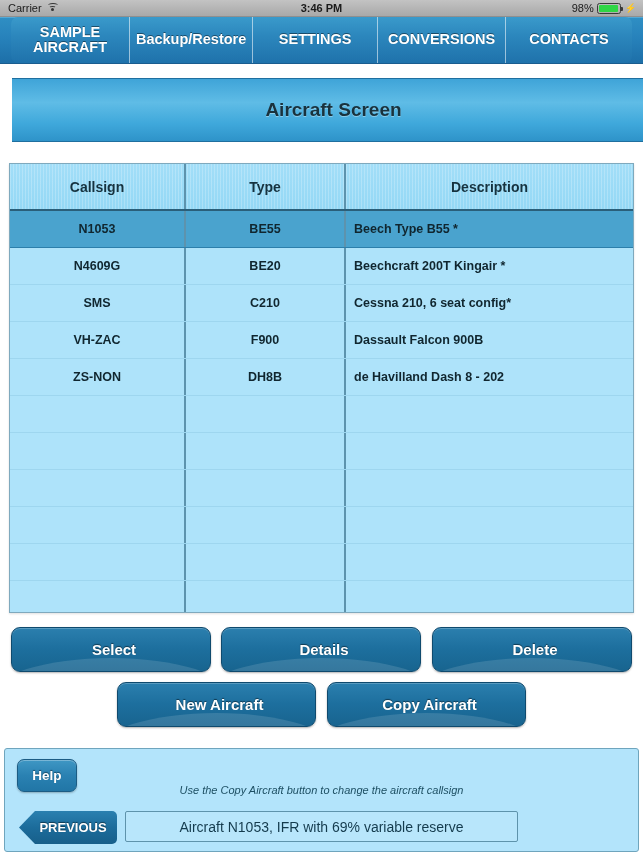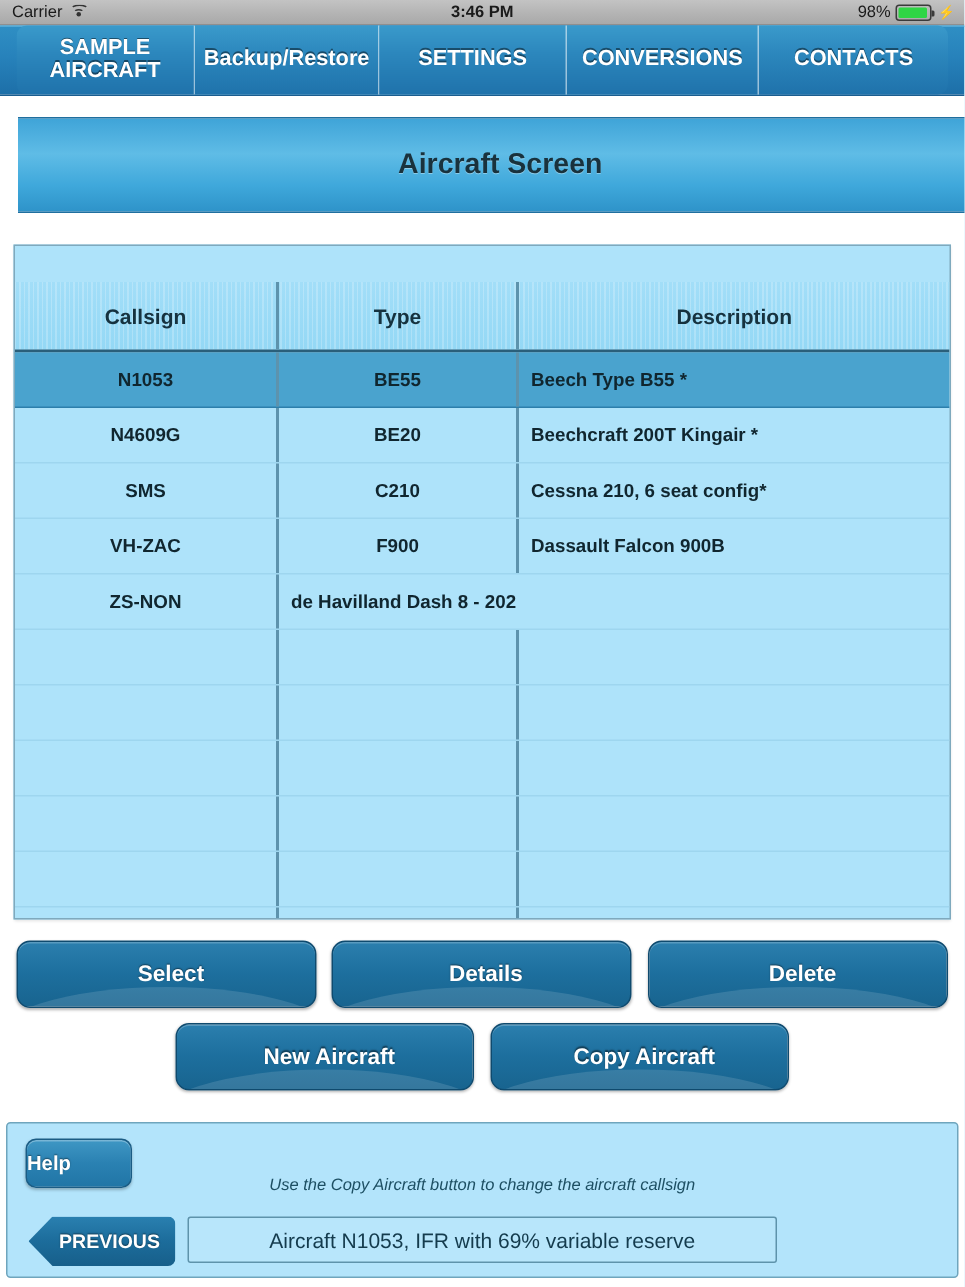--- a/index.html
+++ b/index.html
@@ -79,21 +79,20 @@
     position: absolute; left: 9px; top: 163px; width: 625px; height: 450px;
     border: 1px solid #7fa9bd; background: #aee3fa;
     box-shadow: 0 1px 2px rgba(0,0,0,.12);
     overflow: hidden;
   }
   .thead { display: flex; height: 47px;
     background: linear-gradient(to bottom, #9ddcf7 0%, #9bdbf7 50%, #8fd4f3 100%);
     border-bottom: 2px solid #2a5f7a;
     background-image: repeating-linear-gradient(to right, rgba(255,255,255,.22) 0 1px, transparent 1px 3px),
                       linear-gradient(to bottom, #a2def8 0%, #94d8f5 100%);
-    margin-top: 24px;
   }
   .th { display: flex; align-items: center; justify-content: center;
         font-size: 14px; font-weight: bold; color: #16323f; }
   .col1 { width: 176px; border-right: 2px solid #5d93ad; }
   .col2 { width: 160px; border-right: 2px solid #5d93ad; }
   .col3 { flex: 1; }
   .trow { display: flex; height: 37px; border-bottom: 1px solid #9ed6ef; }
   .trow .c1, .trow .c2, .trow .c3 { display:flex; align-items:center; font-size: 12.5px; font-weight: bold; color: #10262f; }
   .trow .c1 { width: 176px; justify-content: center; border-right: 2px solid #5d93ad; }
   .trow .c2 { width: 160px; justify-content: center; border-right: 2px solid #5d93ad; }
@@ -121,25 +120,25 @@
     border-radius: 50% 50% 0 0 / 100% 100% 0 0;
   }
   .gbtn span { position: relative; z-index: 2; }
 
   
   .footer {
     position: absolute; left: 4px; top: 748px; width: 635px; height: 104px;
     background: #b3e4fb; border: 1px solid #6fa5bd; border-radius: 3px;
   }
   .help-btn {
-    position: absolute; left: 12px; top: 10px; width: 71px; height: 33px;
+    position: absolute; left: 12px; top: 10px; width: 60px; height: 33px;
     border-radius: 7px; border: 1px solid #1b5c84;
     background: linear-gradient(to bottom, #3f97c4 0%, #2a81b2 50%, #2176a6 100%);
     color:#fff; font-size: 13.5px; font-weight: bold;
-    display:flex; align-items:center; justify-content:flex-start;
+    display:flex; align-items:center; justify-content:center;
     text-shadow: 0 -1px 1px rgba(0,0,0,.45);
     box-shadow: inset 0 1px 0 rgba(255,255,255,.3), 0 1px 2px rgba(0,0,0,.25);
     cursor: pointer;
   }
   .hint {
     position: absolute; left: 0; right: 0; top: 35px; text-align: center;
     font-size: 11px; color: #1d4f63; font-style: italic;
   }
   .navrow { position: absolute; left: 0; right: 0; top: 62px; height: 36px; }
   .arrow-btn {
@@ -238,20 +237,21 @@
           <div class="c2">C210</div>
           <div class="c3">Cessna 210, 6 seat config*</div>
         </div>
         <div class="trow">
           <div class="c1">VH-ZAC</div>
           <div class="c2">F900</div>
           <div class="c3">Dassault Falcon 900B</div>
         </div>
         <div class="trow">
           <div class="c1">ZS-NON</div>
+          <div class="c2">DH8B</div>
           <div class="c3">de Havilland Dash 8 - 202</div>
         </div>
         <div class="trow empty">
           <div class="c1"></div>
           <div class="c2"></div>
           <div class="c3"></div>
         </div>
         <div class="trow empty">
           <div class="c1"></div>
           <div class="c2"></div>

